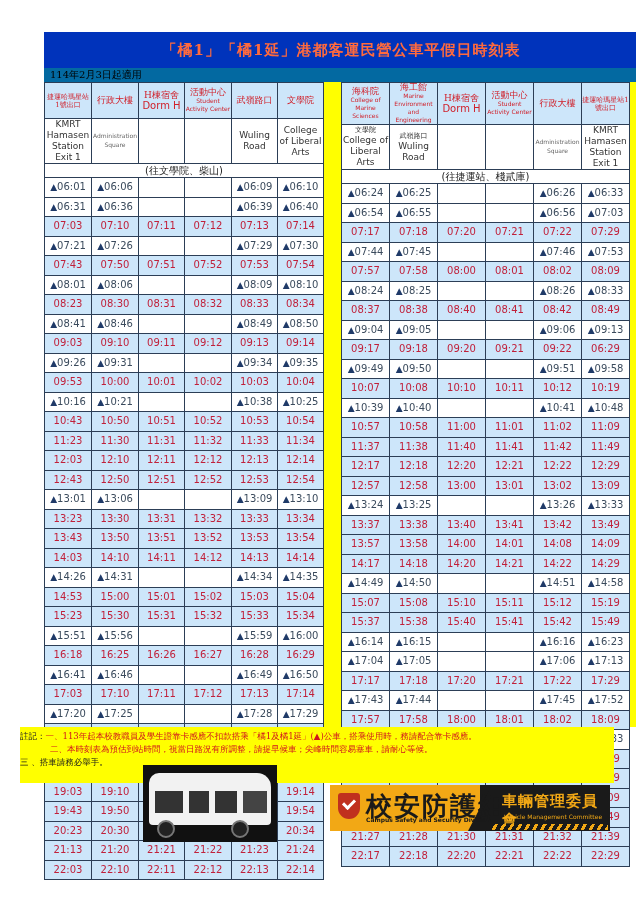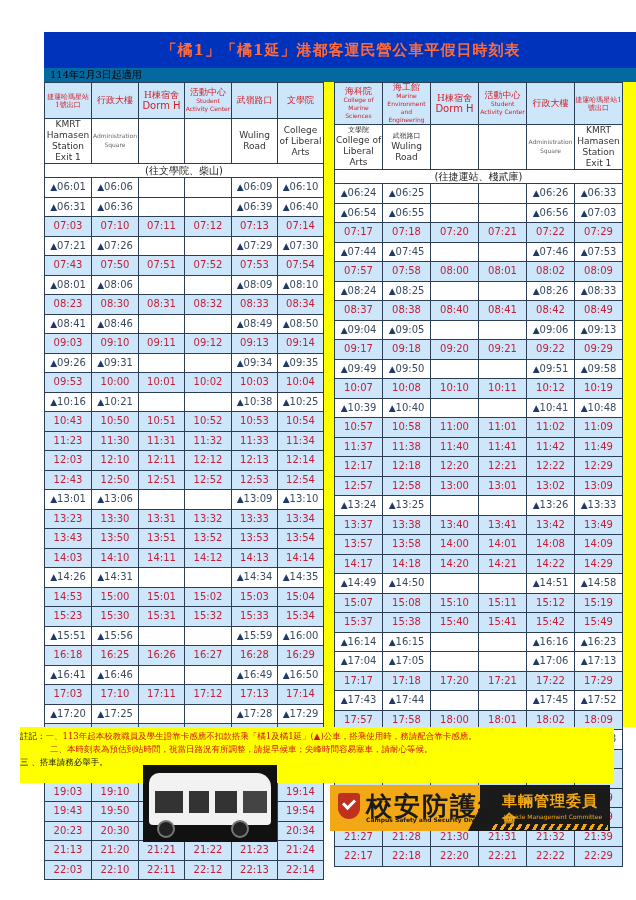--- a/index.html
+++ b/index.html
@@ -7,21 +7,21 @@
          font-family:"DejaVu Sans","Liberation Sans",sans-serif; }
   .page { position:absolute; left:20px; top:32px; width:594px;margin-left:24px; }
   .title-bar { height:36px; background:#0033bb; color:#ff6a3d; text-align:center;
                font-family:"DejaVu Serif","Liberation Serif",serif; font-size:15px; line-height:36px; font-weight:bold; letter-spacing:1px; }
   .date-band { height:14px; background:#0369a1; color:#000; font-family:"DejaVu Serif","Liberation Serif",serif;
                font-size:10px; line-height:14px; padding-left:6px; }
   .tables { position:relative; height:645px; background:#ffff00; }
   table.tt { position:absolute; top:0; border-collapse:collapse; table-layout:fixed; background:#fff; }
   table.tt td { border:1px solid #2c3e56; text-align:center; padding:0; overflow:hidden; white-space:nowrap; }
   .left { left:0; width:279px; }
-  .right { left:290px; width:288px; }
+  .right { left:297px; width:288px; }
   tr.h1 td { height:35px; background:#cde6fa; color:#d0202a; font-family:"DejaVu Serif","Liberation Serif",serif; font-size:7px; line-height:8px; white-space:normal; }
   tr.h1 td .big { font-size:9px; }
   tr.h1 td .en { font-family:"DejaVu Sans","Liberation Sans",sans-serif; font-size:6px; line-height:7px; }
   tr.h1 td .dorm { font-family:"DejaVu Sans","Liberation Sans",sans-serif; font-size:10px; color:#d0202a; line-height:11px; }
   tr.h2 td { height:29px; background:#fff; color:#333; font-size:7px; line-height:9px; white-space:normal; }
   tr.h2 td .med { font-size:9px; line-height:11px; }
   tr.h2 td .sm { font-size:6px; color:#666; line-height:8px; }
   tr.h2 td .zh { font-family:"DejaVu Serif","Liberation Serif",serif; font-size:7px; color:#333; }
   tr.dir td { height:13px; background:#fff; font-size:10px; color:#222; line-height:13px; }
   tr.r td { height:18.5px; font-size:10px; line-height:18px; }
@@ -468,21 +468,21 @@
             <td></td>
             <td><span class="tri">▲</span><span>09:06</span></td>
             <td><span class="tri">▲</span><span>09:13</span></td>
           </tr>
           <tr class="r fu">
             <td>09:17</td>
             <td>09:18</td>
             <td>09:20</td>
             <td>09:21</td>
             <td>09:22</td>
-            <td>09:29</td>
+            <td>06:29</td>
           </tr>
           <tr class="r ex">
             <td><span class="tri">▲</span><span>09:49</span></td>
             <td><span class="tri">▲</span><span>09:50</span></td>
             <td></td>
             <td></td>
             <td><span class="tri">▲</span><span>09:51</span></td>
             <td><span class="tri">▲</span><span>09:58</span></td>
           </tr>
           <tr class="r fu">

